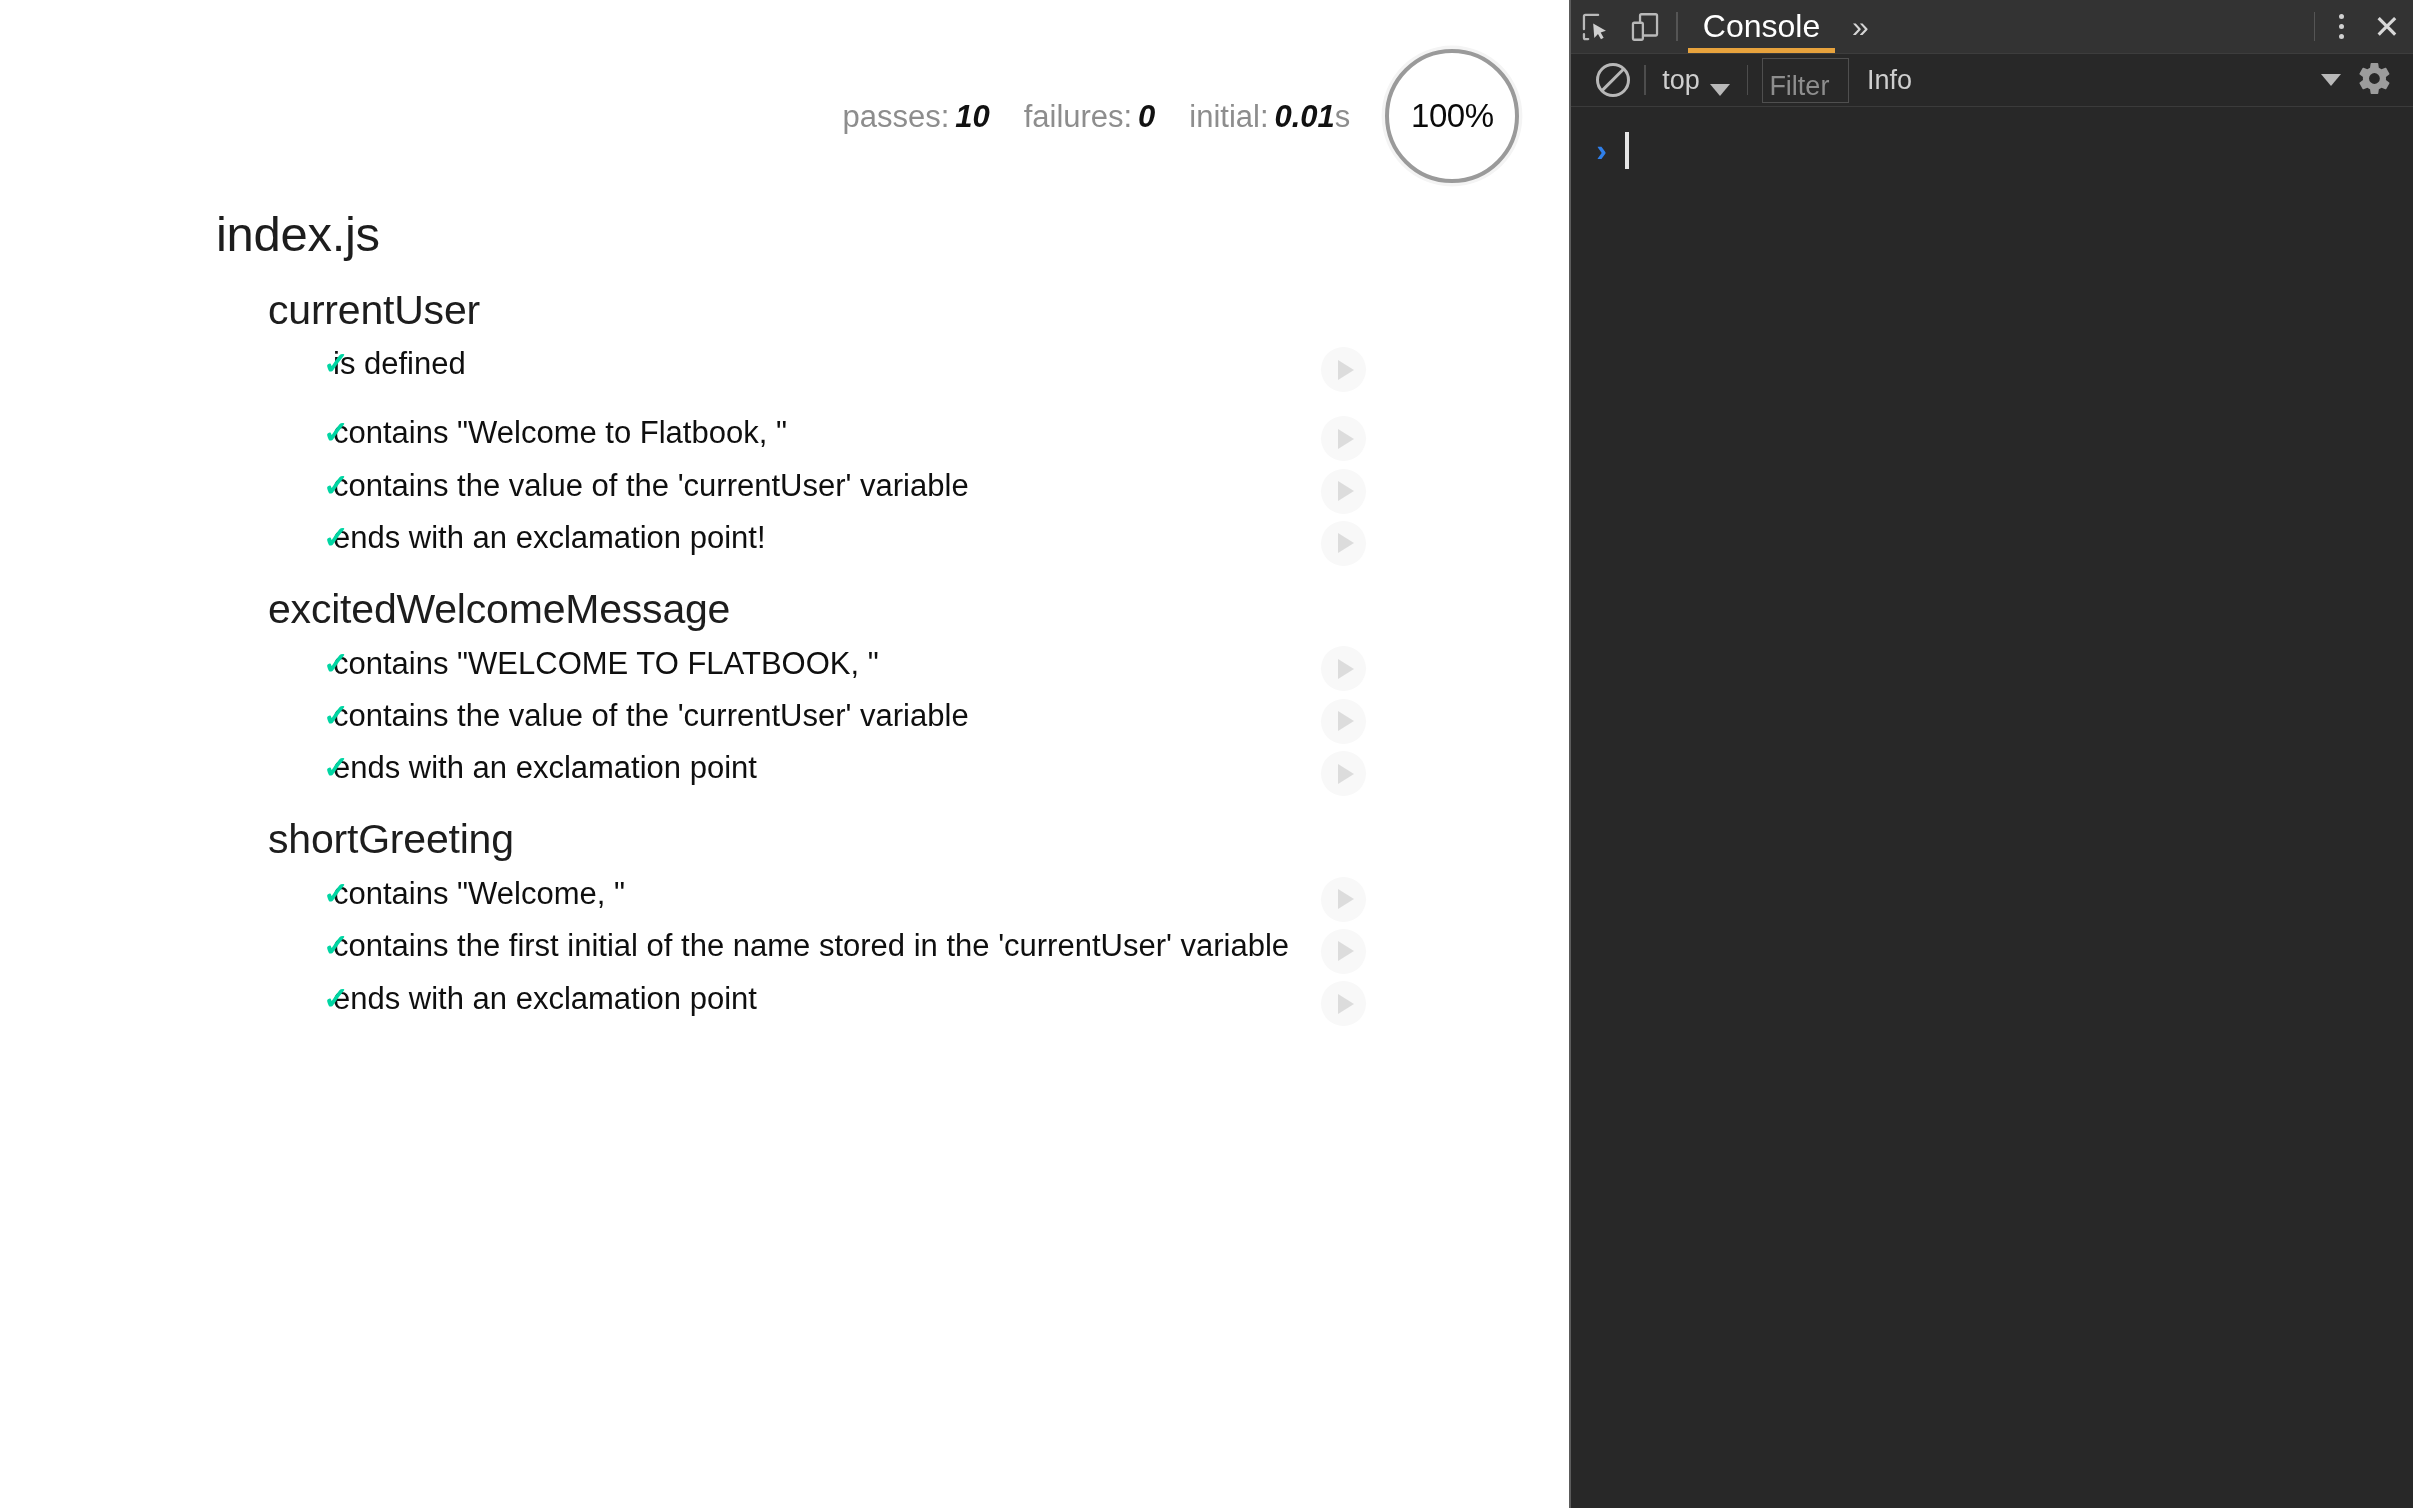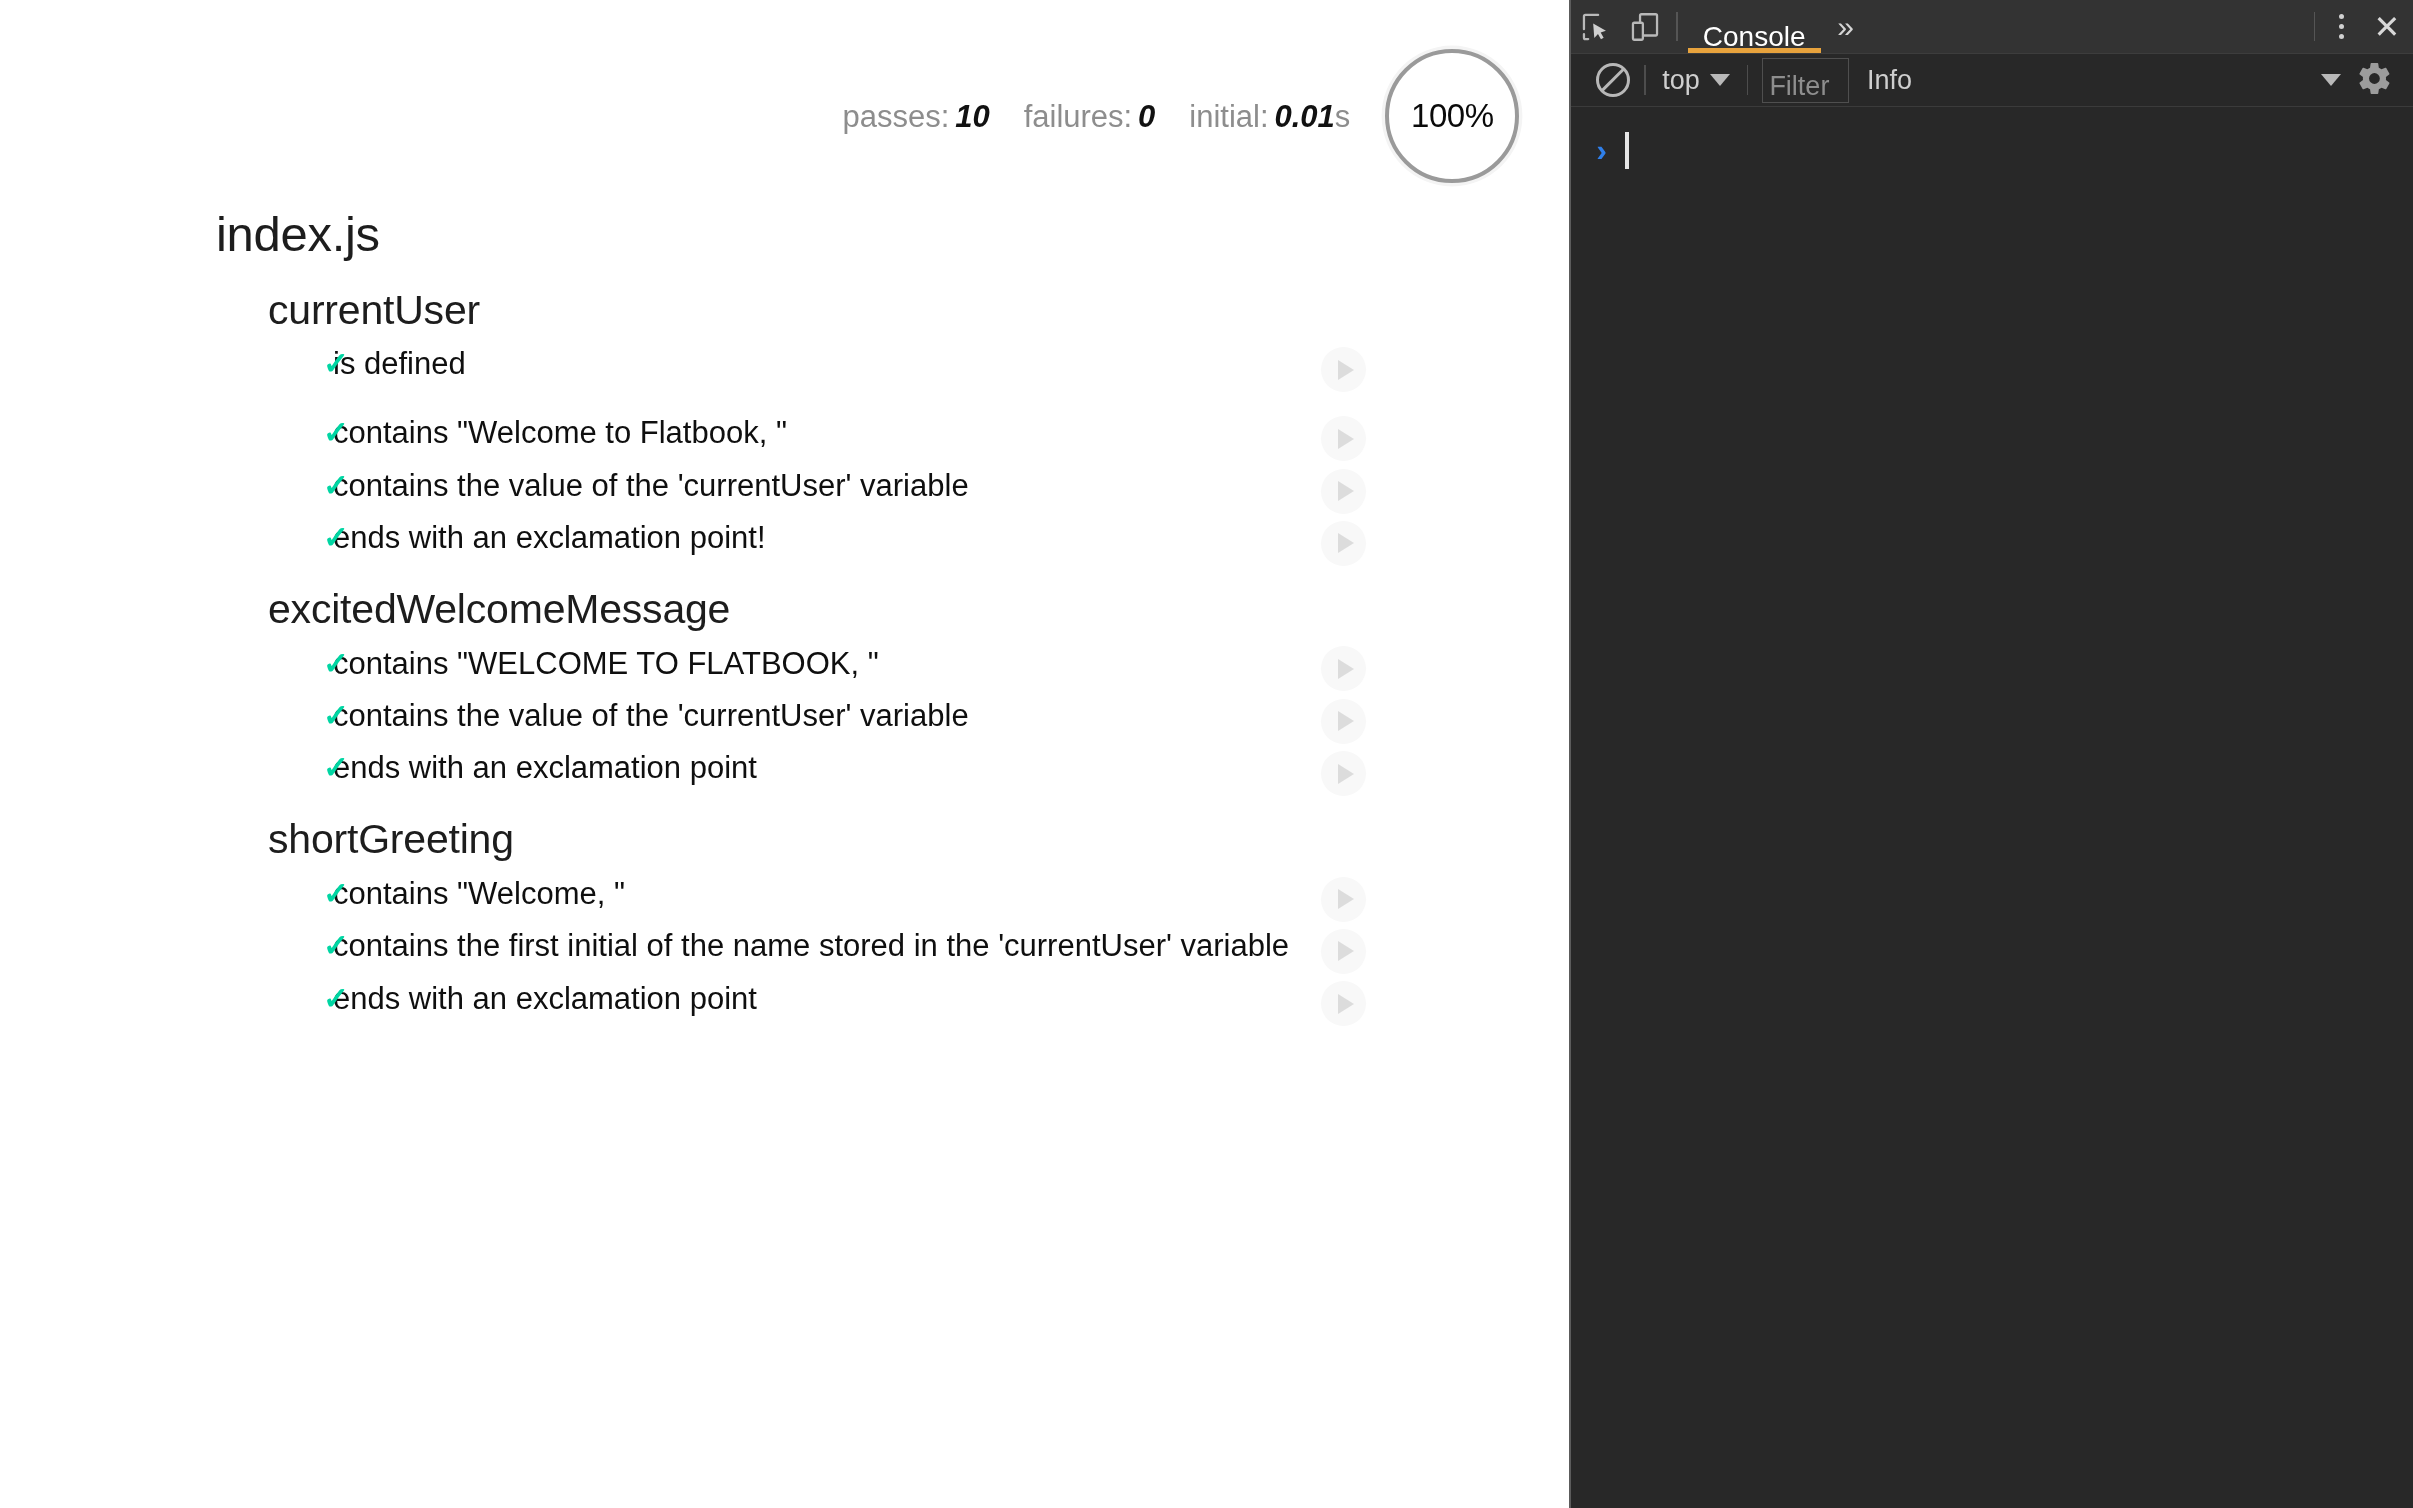--- a/index.html
+++ b/index.html
@@ -188,24 +188,24 @@
   .dt-sep {
     width: 1.7px;
     height: 28.5px;
     background: #555555;
     margin: 0 6.7px;
   }
   .dt-tab {
     position: relative;
     height: 53px;
     display: flex;
-    align-items: flex-end;
+    align-items: center;
     padding: 0 18.4px;
     color: #e8e8e8;
-    font-size: 28px;
+    font-size: 32px;
     cursor: pointer;
   }
   .dt-tab.active { color: #ffffff; }
   .dt-tab.active::after {
     content: "";
     position: absolute;
     left: 3.4px;
     right: 3.4px;
     bottom: 0;
     height: 5px;
@@ -281,21 +281,21 @@
     transform: translateX(-50%) rotate(45deg);
   }
   .tb-sep {
     width: 1.7px;
     height: 30px;
     background: #4d4d4d;
     margin: 0 13.4px;
   }
   .ctx-select {
     display: flex;
-    align-items: center;
+    align-items: flex-end;
     gap: 10px;
     color: #cfcfcf;
     font-size: 27px;
     cursor: pointer;
     padding: 0 3.4px;
   }
   .caret-down {
     width: 0; height: 0;
     border-left: 10px solid transparent;
     border-right: 10px solid transparent;

